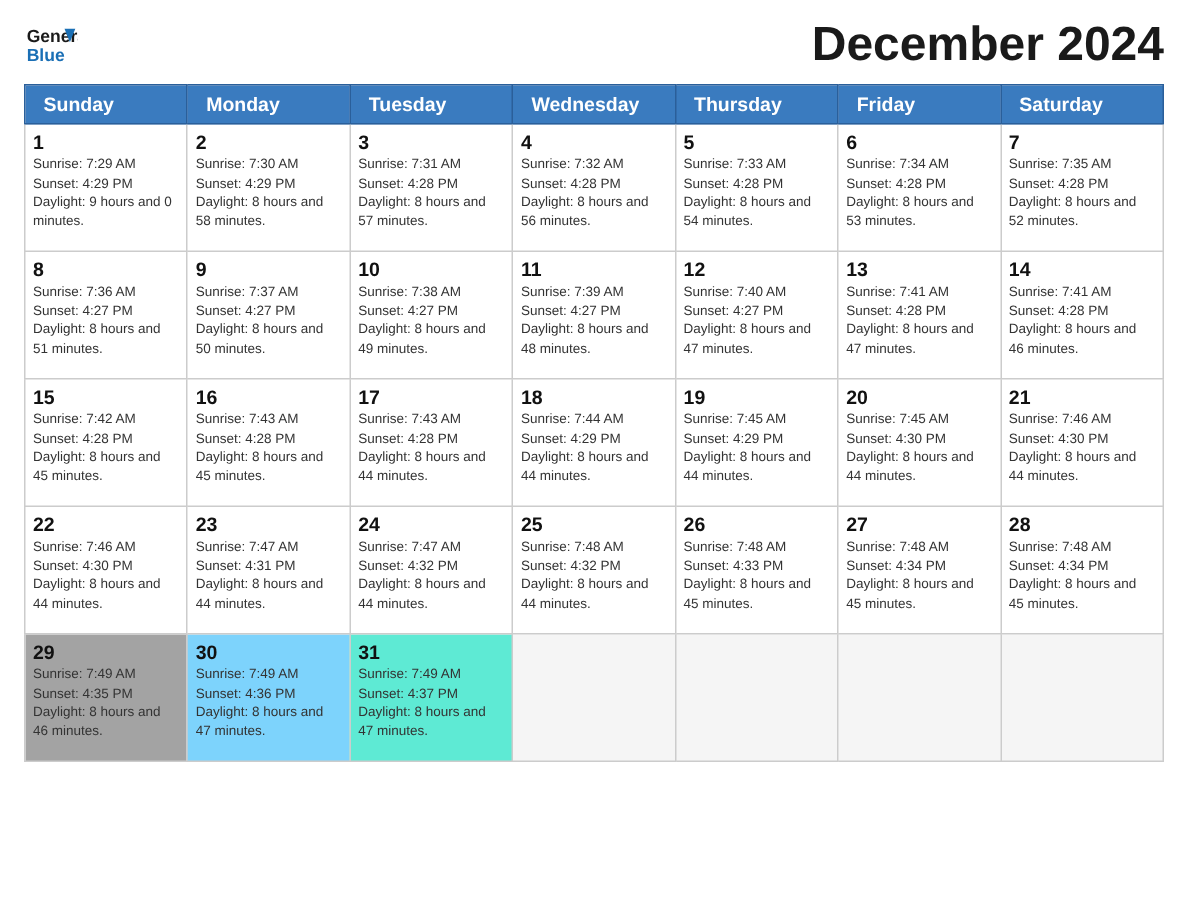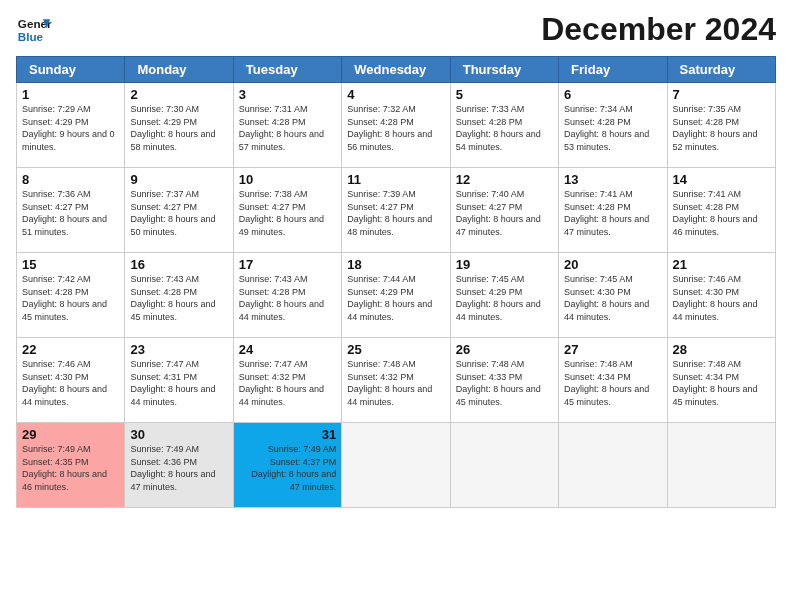--- a/index.html
+++ b/index.html
@@ -175,25 +175,25 @@
           <td><span class="day-num">25</span>
         <span class="day-info">Sunrise: 7:48 AM<br>Sunset: 4:32 PM<br>Daylight: 8 hours and 44 minutes.</span></td>
           <td><span class="day-num">26</span>
         <span class="day-info">Sunrise: 7:48 AM<br>Sunset: 4:33 PM<br>Daylight: 8 hours and 45 minutes.</span></td>
           <td><span class="day-num">27</span>
         <span class="day-info">Sunrise: 7:48 AM<br>Sunset: 4:34 PM<br>Daylight: 8 hours and 45 minutes.</span></td>
           <td><span class="day-num">28</span>
         <span class="day-info">Sunrise: 7:48 AM<br>Sunset: 4:34 PM<br>Daylight: 8 hours and 45 minutes.</span></td>
         </tr>
         <tr>
-          <td style="background: #fca5a5;"><span class="day-num">29</span>
+          <td style="background: #a3a3a3;"><span class="day-num">29</span>
         <span class="day-info">Sunrise: 7:49 AM<br>Sunset: 4:35 PM<br>Daylight: 8 hours and 46 minutes.</span></td>
-          <td style="background: #e5e5e5;"><span class="day-num">30</span>
+          <td style="background: #7dd3fc;"><span class="day-num">30</span>
         <span class="day-info">Sunrise: 7:49 AM<br>Sunset: 4:36 PM<br>Daylight: 8 hours and 47 minutes.</span></td>
-          <td style="background: #0ea5e9; text-align: right;"><span class="day-num">31</span>
+          <td style="background: #5eead4;"><span class="day-num">31</span>
         <span class="day-info">Sunrise: 7:49 AM<br>Sunset: 4:37 PM<br>Daylight: 8 hours and 47 minutes.</span></td>
           <td class="empty-cell" style="background: rgb(240, 240, 240);"></td>
           <td class="empty-cell" style="background: rgb(240, 240, 240);"></td>
           <td class="empty-cell" style="background: rgb(240, 240, 240);"></td>
           <td class="empty-cell" style="background: rgb(240, 240, 240);"></td>
         </tr>
       </tbody>
   </table>
 </div>
 

